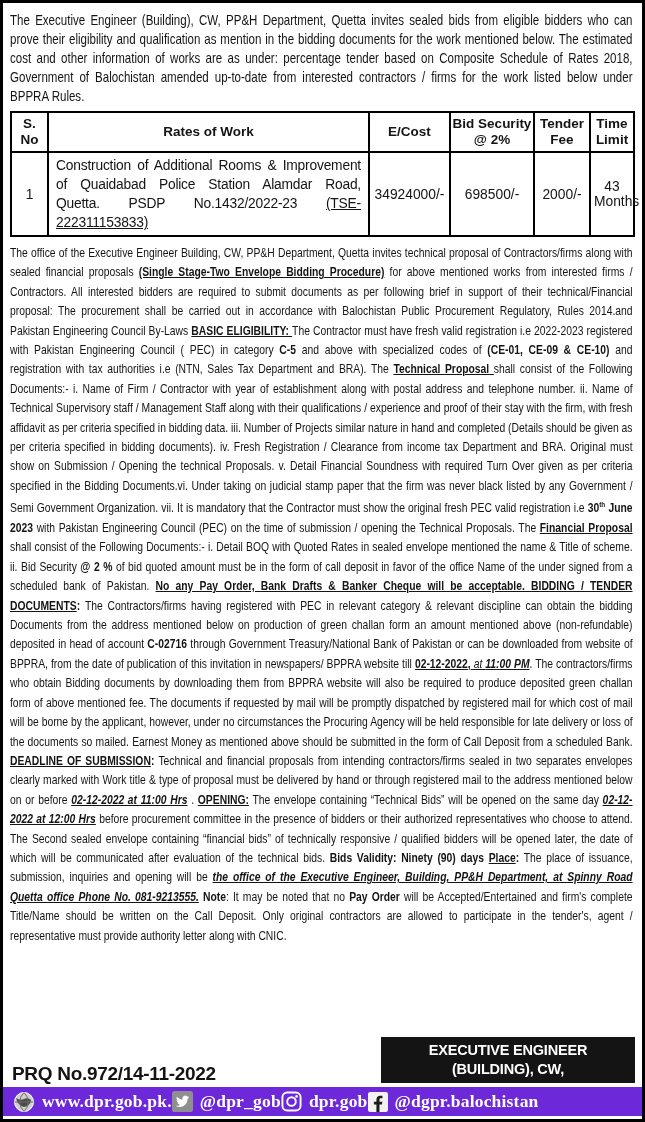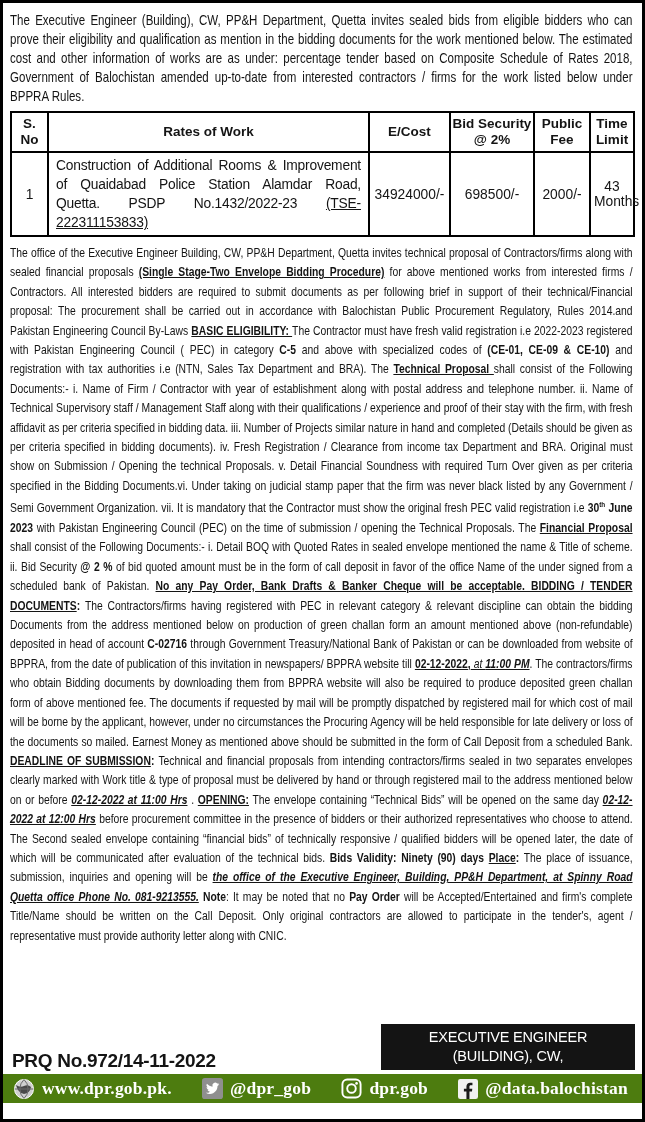--- a/index.html
+++ b/index.html
@@ -55,30 +55,30 @@
   
   .bottom { position: relative; flex: 1 1 auto; min-height: 46px; }
   .prq {
     position: absolute; left: 2px; bottom: 0;
     font-weight: bold; font-size: 19px; letter-spacing: -0.3px;
   }
   .sig-box {
     position: absolute; right: 0; bottom: 2px;
     background: #141414; color: #fff;
     width: 254px; padding: 4px 6px;
-    text-align: center; font-weight: normal;
+    text-align: center; font-weight: bold;
     font-size: 14.5px; line-height: 19px; letter-spacing: -0.2px;
   }
 
   
   .footer {
     flex: 0 0 auto;
-    margin: 2px -7px 16px -7px;
-    height: 29px; background: #4d7c0f;
-    display: flex; align-items: center; justify-content: space-between;
+    margin: 2px -7px 3px -7px;
+    height: 29px; background: #6d28d9;
+    display: flex; align-items: center; 
     padding: 0 14px 0 10px;
   }
   .footer-group { display: flex; align-items: center; gap: 7px; }
   .footer-label {
     color: #fff; font-family: "Liberation Serif", serif;
     font-weight: bold; font-size: 17.5px; letter-spacing: .2px;
   }
 </style>
 </head>
 <body>
@@ -98,21 +98,21 @@
       <col style="width:84px">
         <col style="width:56px">
         <col style="width:44px">
     </colgroup>
     <thead>
       <tr>
         <th>S. No</th>
         <th>Rates of Work</th>
         <th>E/Cost</th>
         <th>Bid Security @ 2%</th>
-        <th>Public Fee</th>
+        <th>Tender Fee</th>
         <th>Time Limit</th>
       </tr>
     </thead>
     <tbody>
       <tr>
         <td class="num">1</td>
         <td class="work"><span>Construction of Additional Rooms &amp; Improvement of Quaidabad Police Station Alamdar Road, Quetta. PSDP No.1432/2022-23 </span><span style="text-decoration: underline;">(TSE-222311153833)</span></td>
         <td class="num">34924000/-</td>
         <td class="num">698500/-</td>
         <td class="num">2000/-</td>
@@ -154,17 +154,17 @@
         <circle cx="11" cy="11" r="4.5" fill="none" stroke="#fff" stroke-width="2"></circle>
         <circle cx="16.3" cy="5.7" r="1.4" fill="#fff"></circle>
       </svg>
       <span class="footer-label">dpr.gob</span>
     </div>
     <div class="footer-group">
       <svg width="20" height="20" viewBox="0 0 22 22">
         <rect width="22" height="22" rx="2.5" fill="#f2f2f2"></rect>
         <path d="M12.6 22v-8.2h2.75l.41-3.2H12.6V8.56c0-.93.26-1.56 1.59-1.56h1.7V4.14c-.3-.04-1.3-.13-2.48-.13-2.45 0-4.13 1.5-4.13 4.24v2.37H6.5v3.2h2.78V22z" fill="#1b1b1b"></path>
       </svg>
-      <span class="footer-label">@data.balochistan</span>
+      <span class="footer-label">@dgpr.balochistan</span>
     </div>
   </div>
 
 </div>
 
 </body></html>

